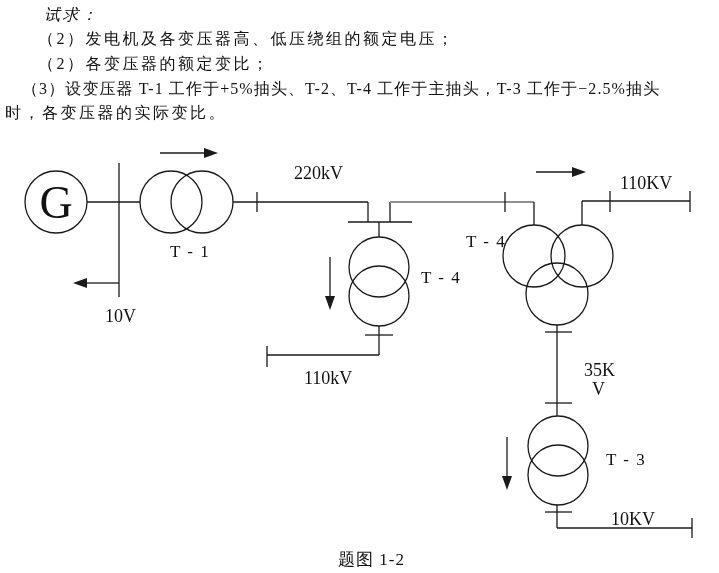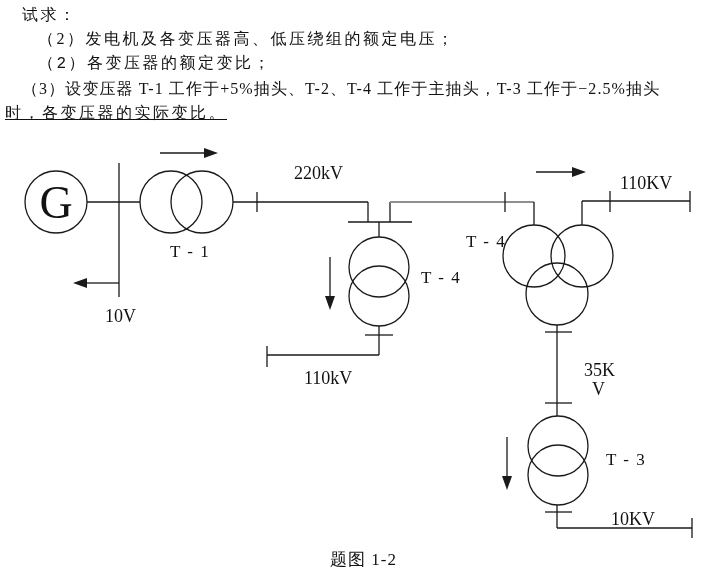--- a/index.html
+++ b/index.html
@@ -18,25 +18,25 @@
   svg .tlbl { font-size:17px; letter-spacing:1.5px; }
   svg .gen { font-size:46px; }
 </style>
 </head>
 <body>
 
 <div class="abs" style="left:0;top:0;width:719px;">
   <div class="abs problem-line" style="left:38px;top:5px;"></div>
 </div>
 
-<div class="abs problem-line" style="left:22px;top:5px;">试求：</div>
+<div class="abs problem-line" style="left:44px;top:5px;font-style:italic;">试求：</div>
 <div class="abs problem-line" style="left:38px;top:29px;">（2）发电机及各变压器高、低压绕组的额定电压；</div>
-<div class="abs problem-line" style="left:38px;top:54px;font-family:Liberation Mono, monospace;">（2）各变压器的额定变比；</div>
+<div class="abs problem-line" style="left:38px;top:54px;">（2）各变压器的额定变比；</div>
 <div class="abs problem-line l4" style="left:22px;top:79px;">（3）设变压器 T-1 工作于+5%抽头、T-2、T-4 工作于主抽头，T-3 工作于−2.5%抽头</div>
-<div class="abs problem-line" style="left:5px;top:103px;text-decoration:underline;">时，各变压器的实际变比。</div>
+<div class="abs problem-line" style="left:5px;top:103px;">时，各变压器的实际变比。</div>
 
 <svg class="diagram" width="719" height="573" viewBox="0 0 719 573">
 
   <g>
     <circle class="w" cx="56" cy="202" r="31"></circle>
     <text class="gen" x="56" y="218" text-anchor="middle">G</text>
   </g>
 
   <line class="w" x1="87" y1="202" x2="140" y2="202"></line>
   <line class="w" x1="119" y1="163" x2="119" y2="297"></line>
@@ -114,13 +114,13 @@
   </g>
   <text class="tlbl" x="606" y="465">T - 3</text>
 
   <line class="w" x1="557" y1="505" x2="557" y2="528"></line>
   <line class="w" x1="545" y1="512" x2="572" y2="512"></line>
   <line class="w" x1="557" y1="528" x2="692" y2="528"></line>
   <line class="w" x1="692" y1="518" x2="692" y2="538"></line>
   <text class="lbl" x="611" y="525">10KV</text>
 </svg>
 
-<div class="abs caption" style="left:330px;top:548px;">题图 1-2</div>
+<div class="abs caption" style="left:338px;top:548px;">题图 1-2</div>
 
 </body></html>

